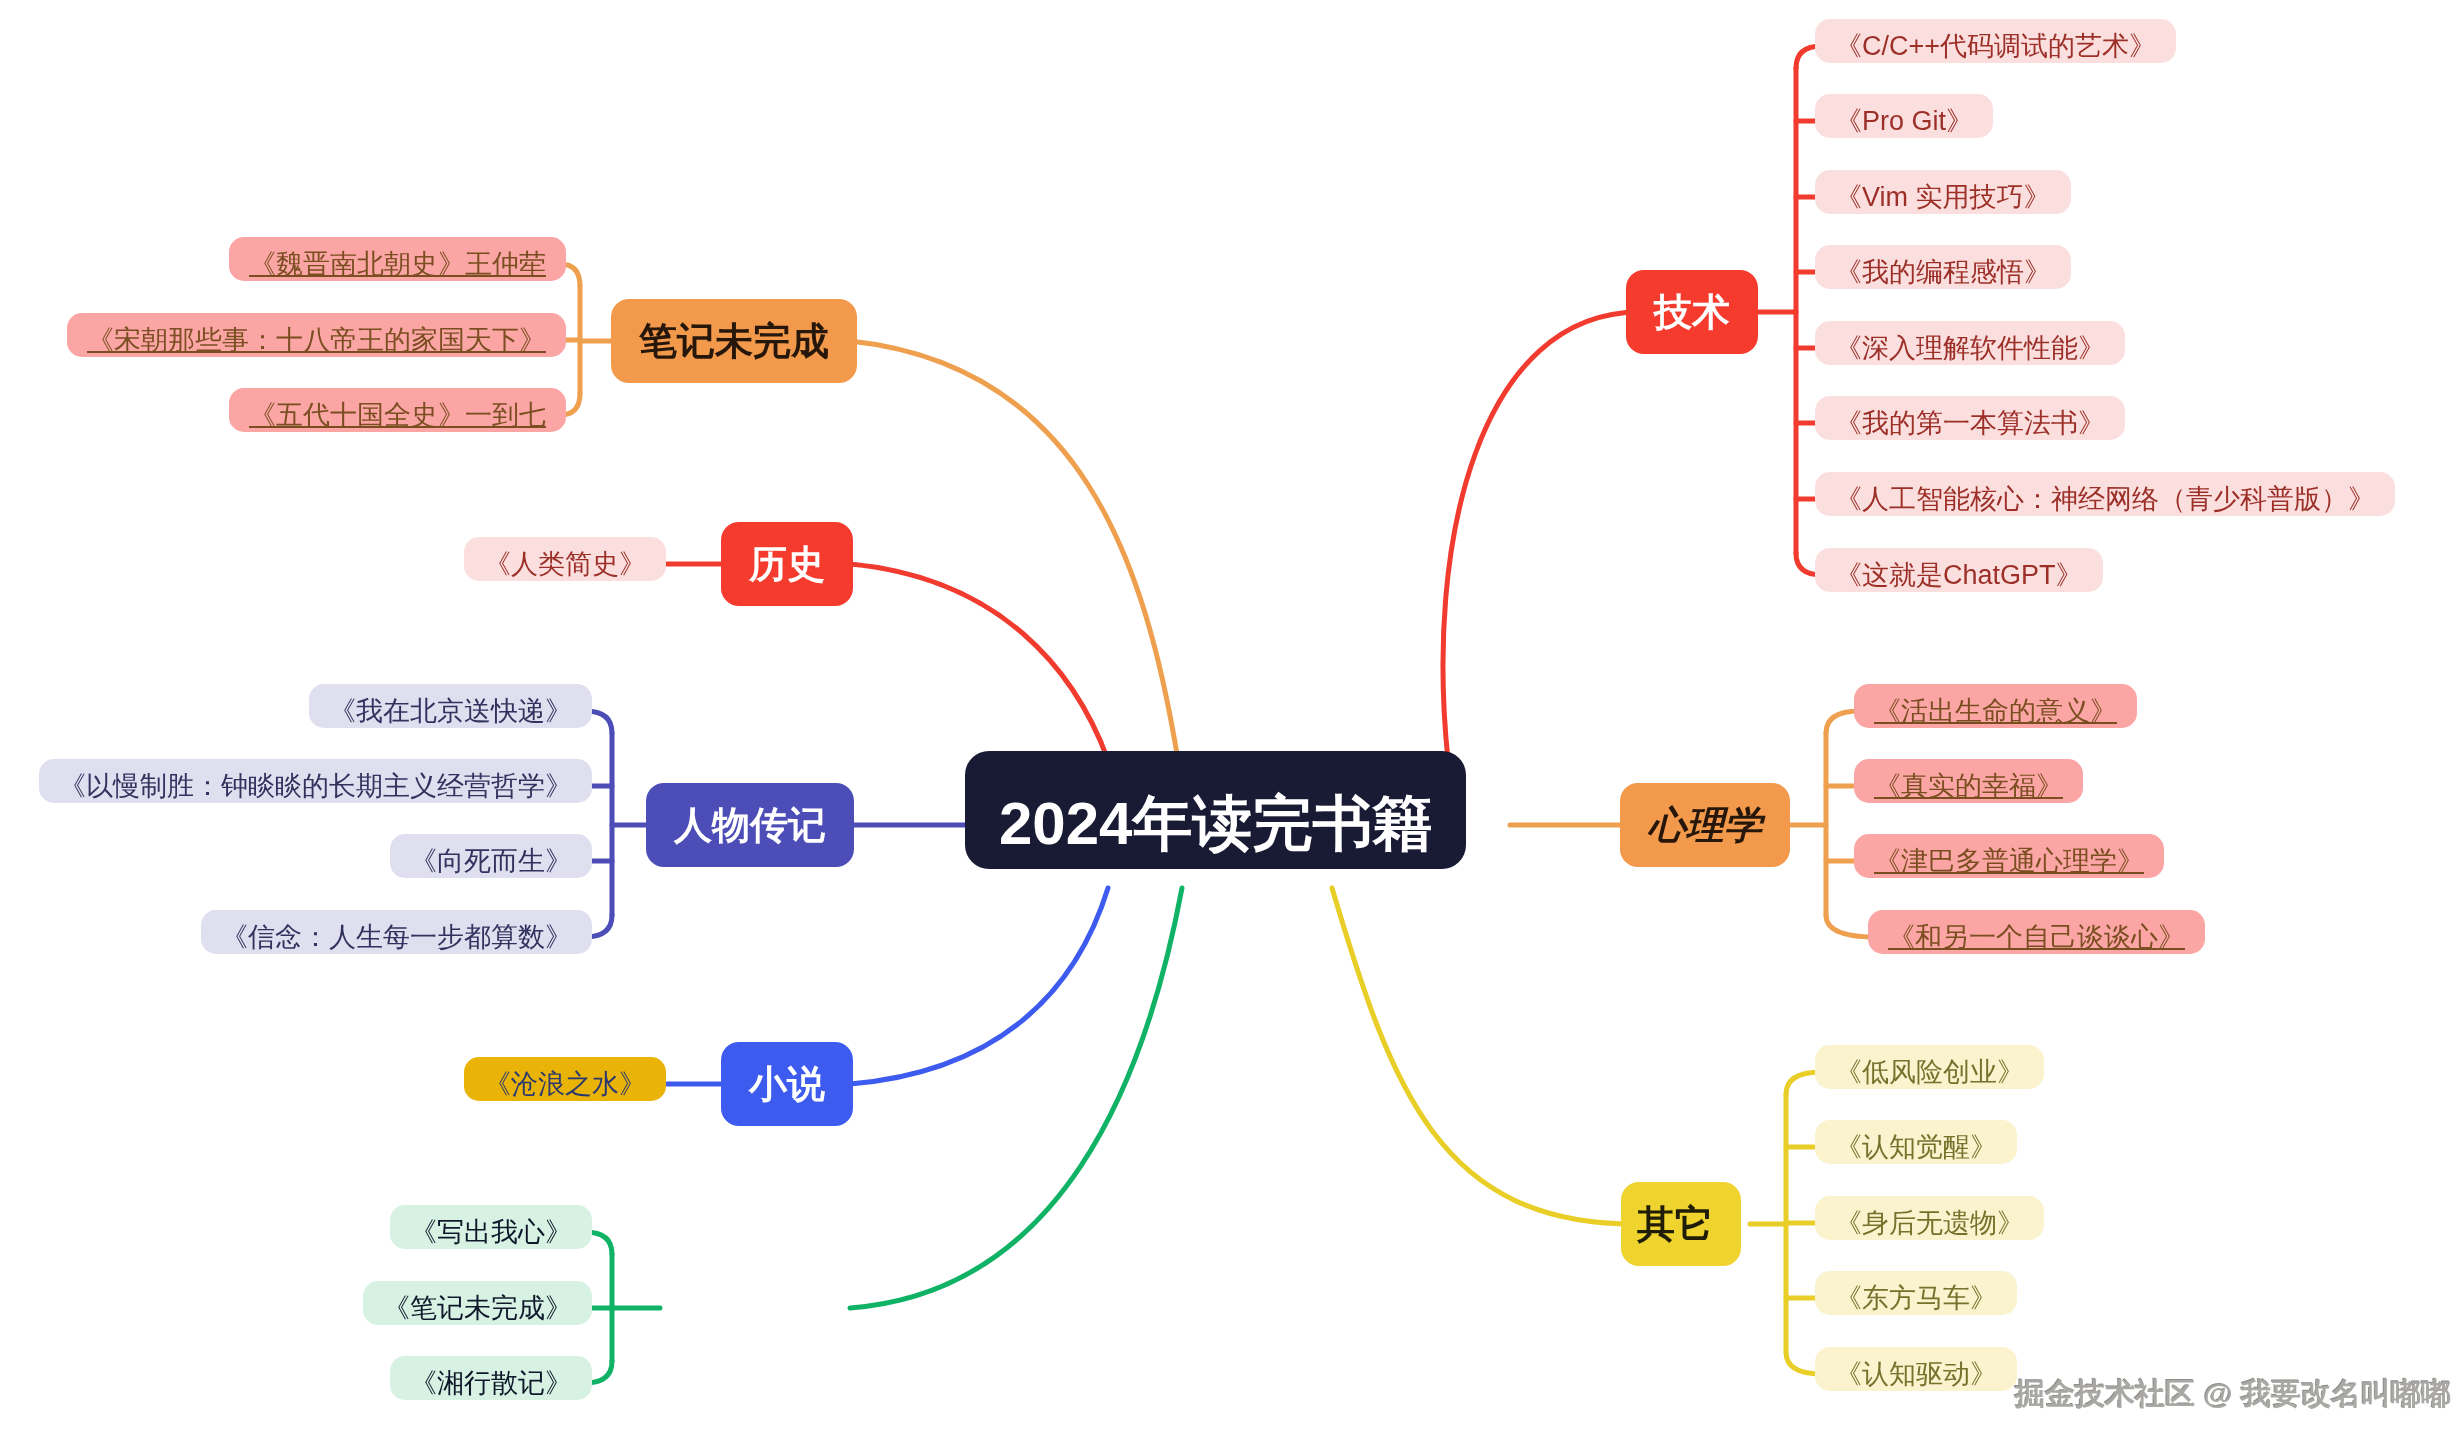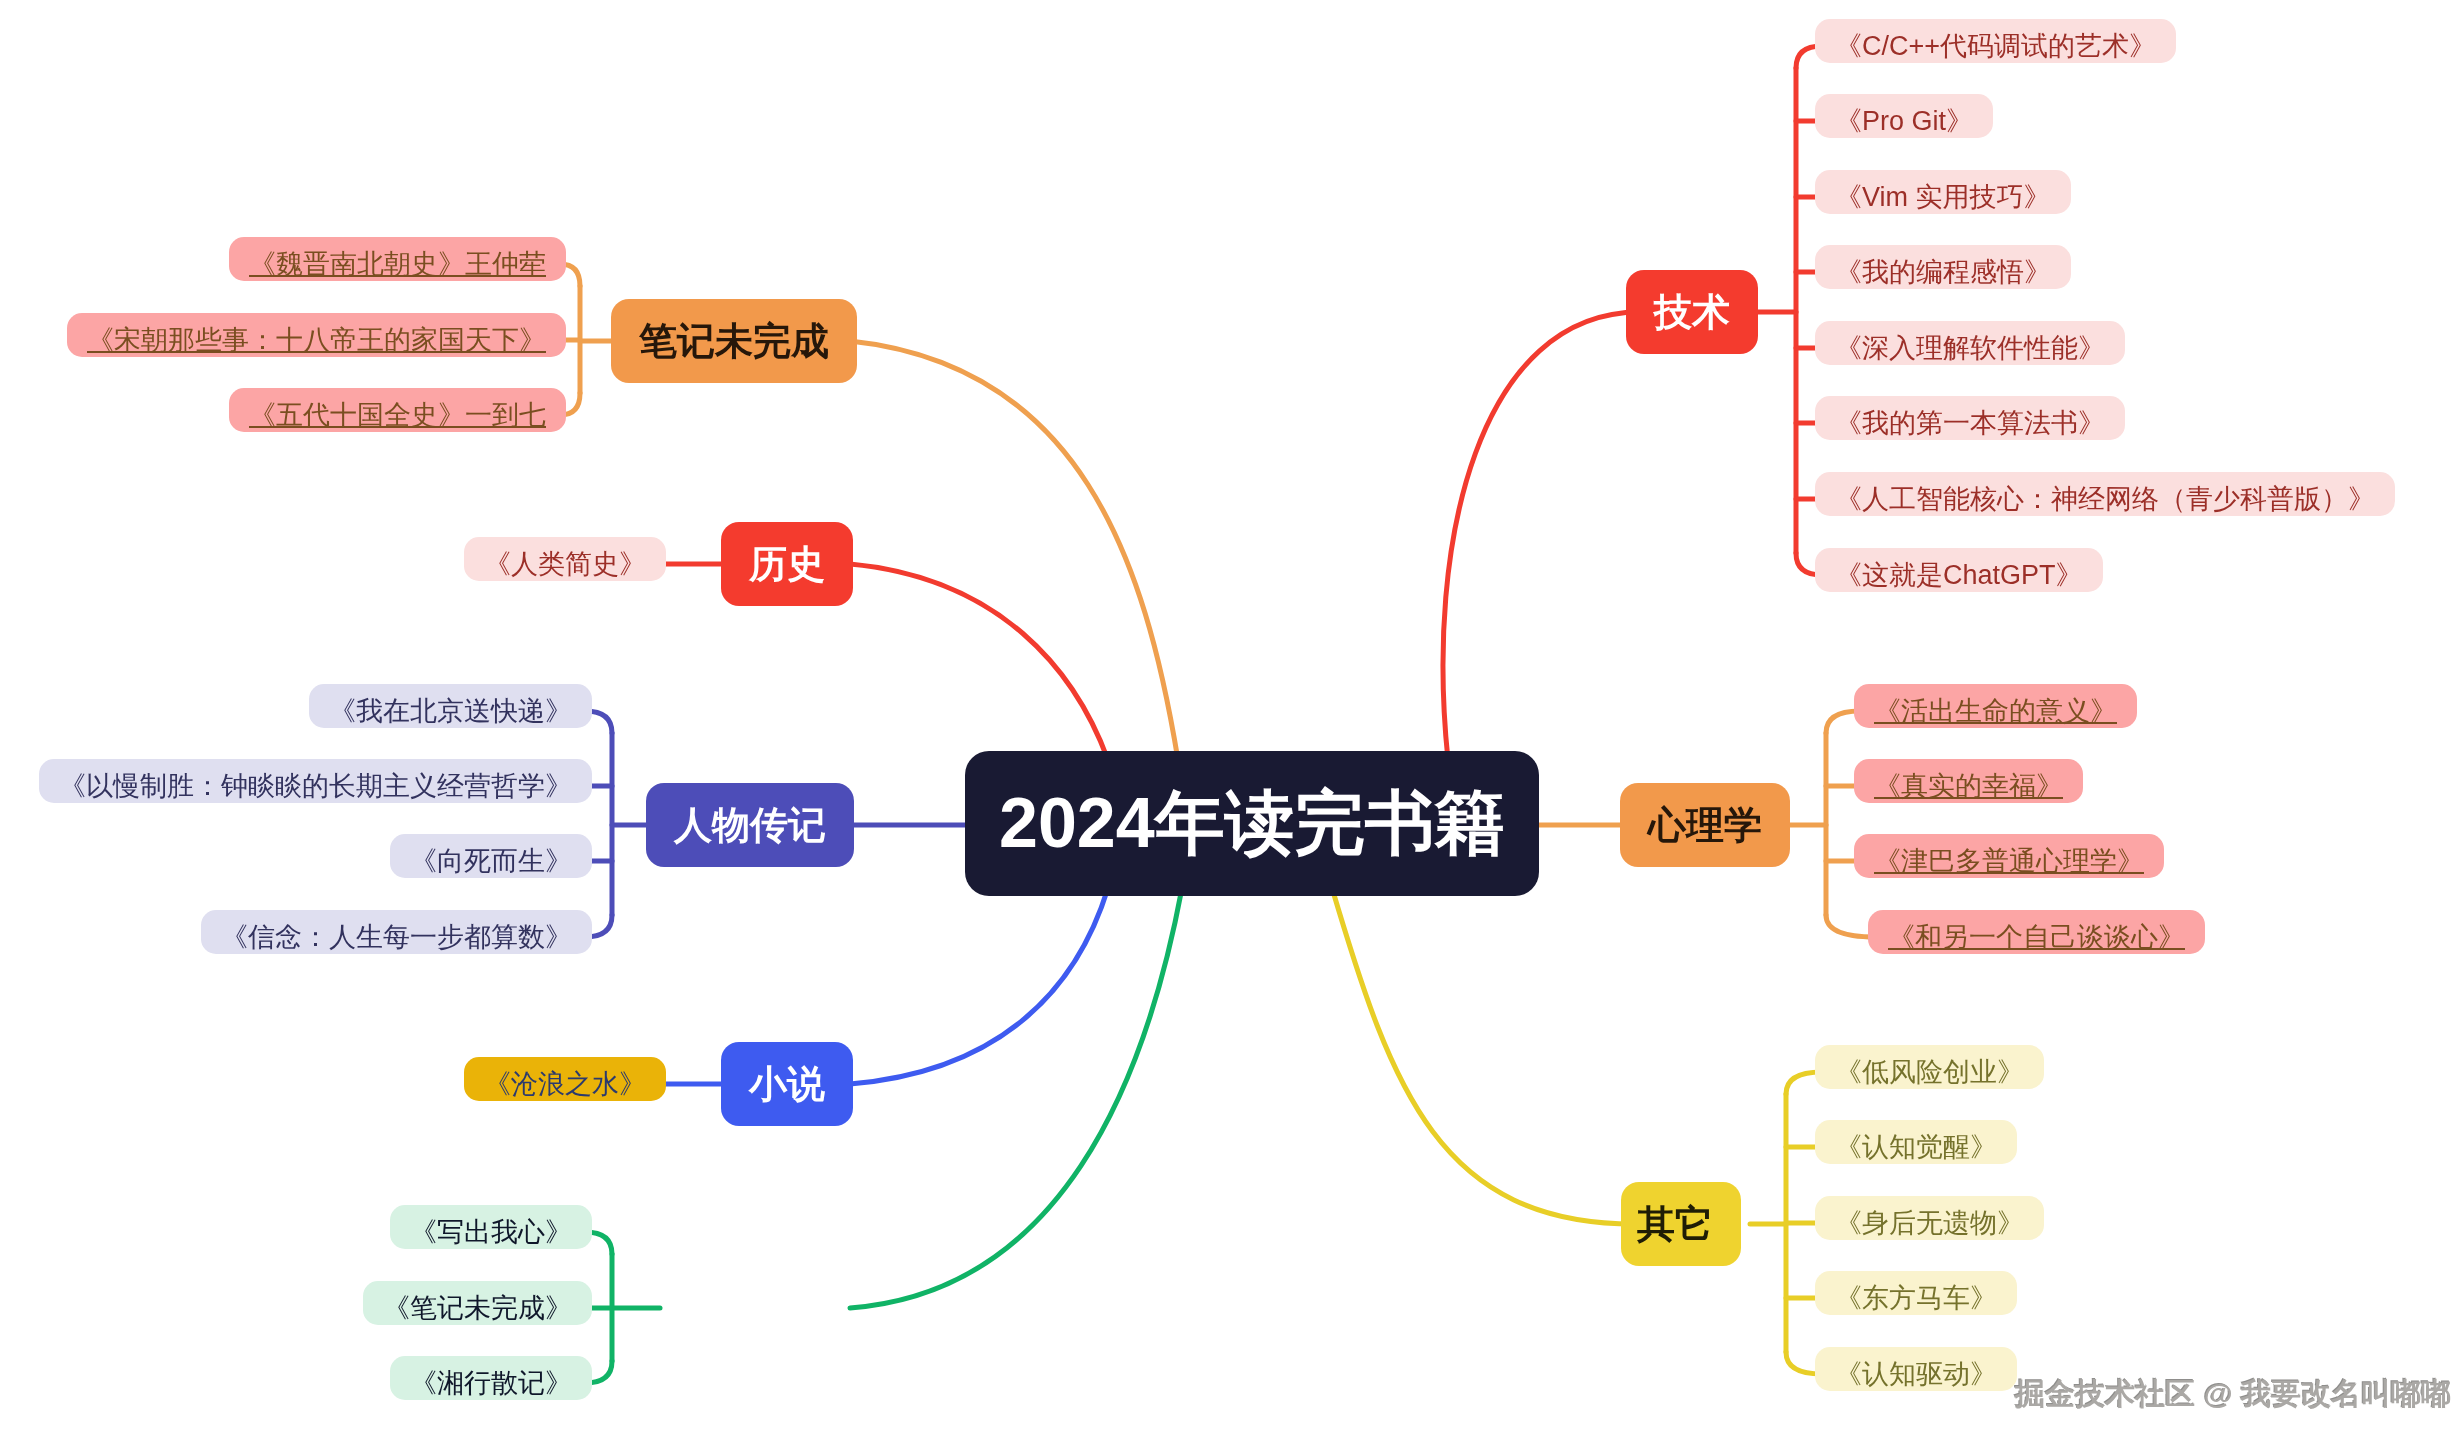--- a/index.html
+++ b/index.html
@@ -1,35 +1,35 @@
 <!DOCTYPE html>
 <html><head>
 <meta charset="utf-8">
 <style>
   html,body{margin:0;padding:0;background:#ffffff;}
   body{font-family:"Liberation Sans","DejaVu Sans",sans-serif;}
   #canvas{position:relative;width:2464px;height:1448px;background:#ffffff;overflow:hidden;}
   #wires{position:absolute;left:0;top:0;width:2464px;height:1448px;}
 
   .center-node{
-    position:absolute;height:145px;line-height:145px;padding:0 34px;
+    position:absolute;height:118px;line-height:145px;padding:0 34px;
     background:#191A33;color:#ffffff;border-radius:24px;
-    font-size:70px;font-weight:700;white-space:nowrap;
+    font-size:60px;font-weight:700;white-space:nowrap;
   }
   .node{
     position:absolute;height:84px;line-height:84px;padding:0 28px;
     border-radius:18px;font-size:38px;font-weight:700;white-space:nowrap;
   }
   .book{
     position:absolute;height:44px;line-height:54px;padding:0 20px;
     border-radius:15px;font-size:27px;white-space:nowrap;
   }
   
   .n-tech{background:#F43B2E;color:#ffffff;}
-  .n-psy{background:#F2994B;color:#26170A;}
+  .n-psy{background:#F2994B;color:#26170A;font-style:italic;}
   .n-other{background:#EFD32F;color:#1F1D05;padding-left:16px;}
   .n-notes{background:#F2994B;color:#26170A;}
   .n-his{background:#F43B2E;color:#ffffff;}
   .n-bio{background:#4D4DB8;color:#ffffff;}
   .n-novel{background:#3E5BF0;color:#ffffff;}
   .n-read{background:#10B366;color:#ffffff;}
   
   .b-tech{background:#FBDFDE;color:#9C2F28;}
   .b-psy{background:#fca5a5;color:#7A4E20;text-decoration:underline;}
   .b-other{background:#FAF3CE;color:#75722C;}

